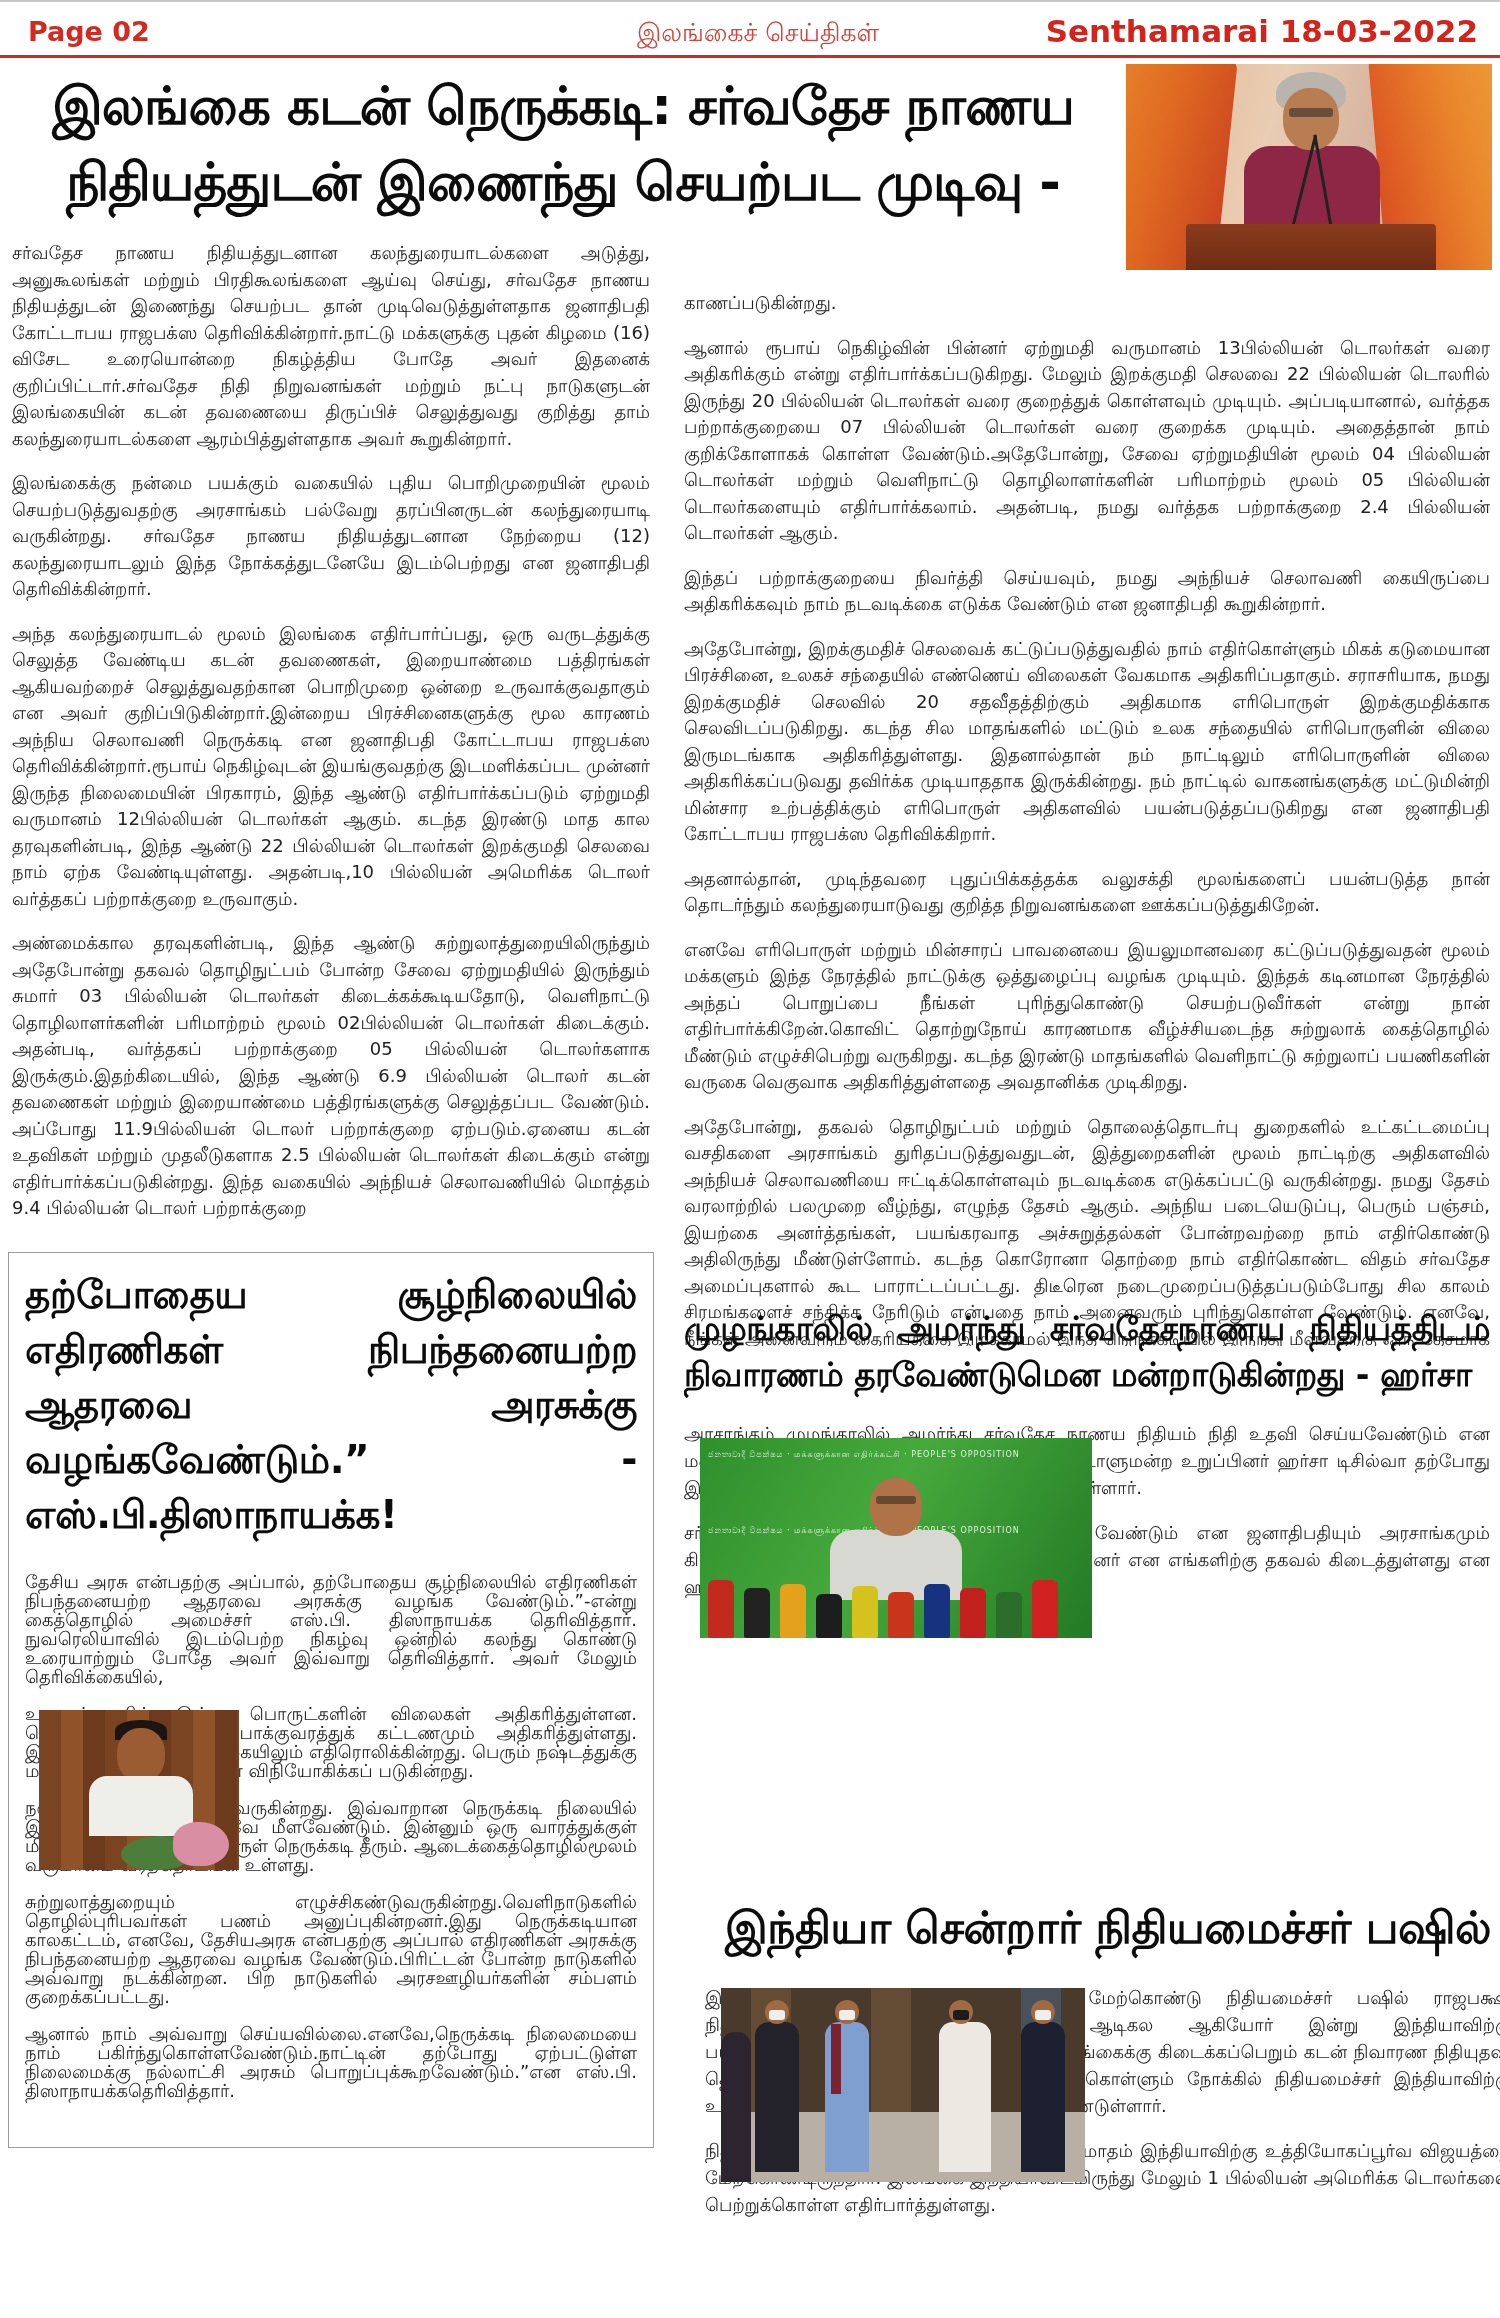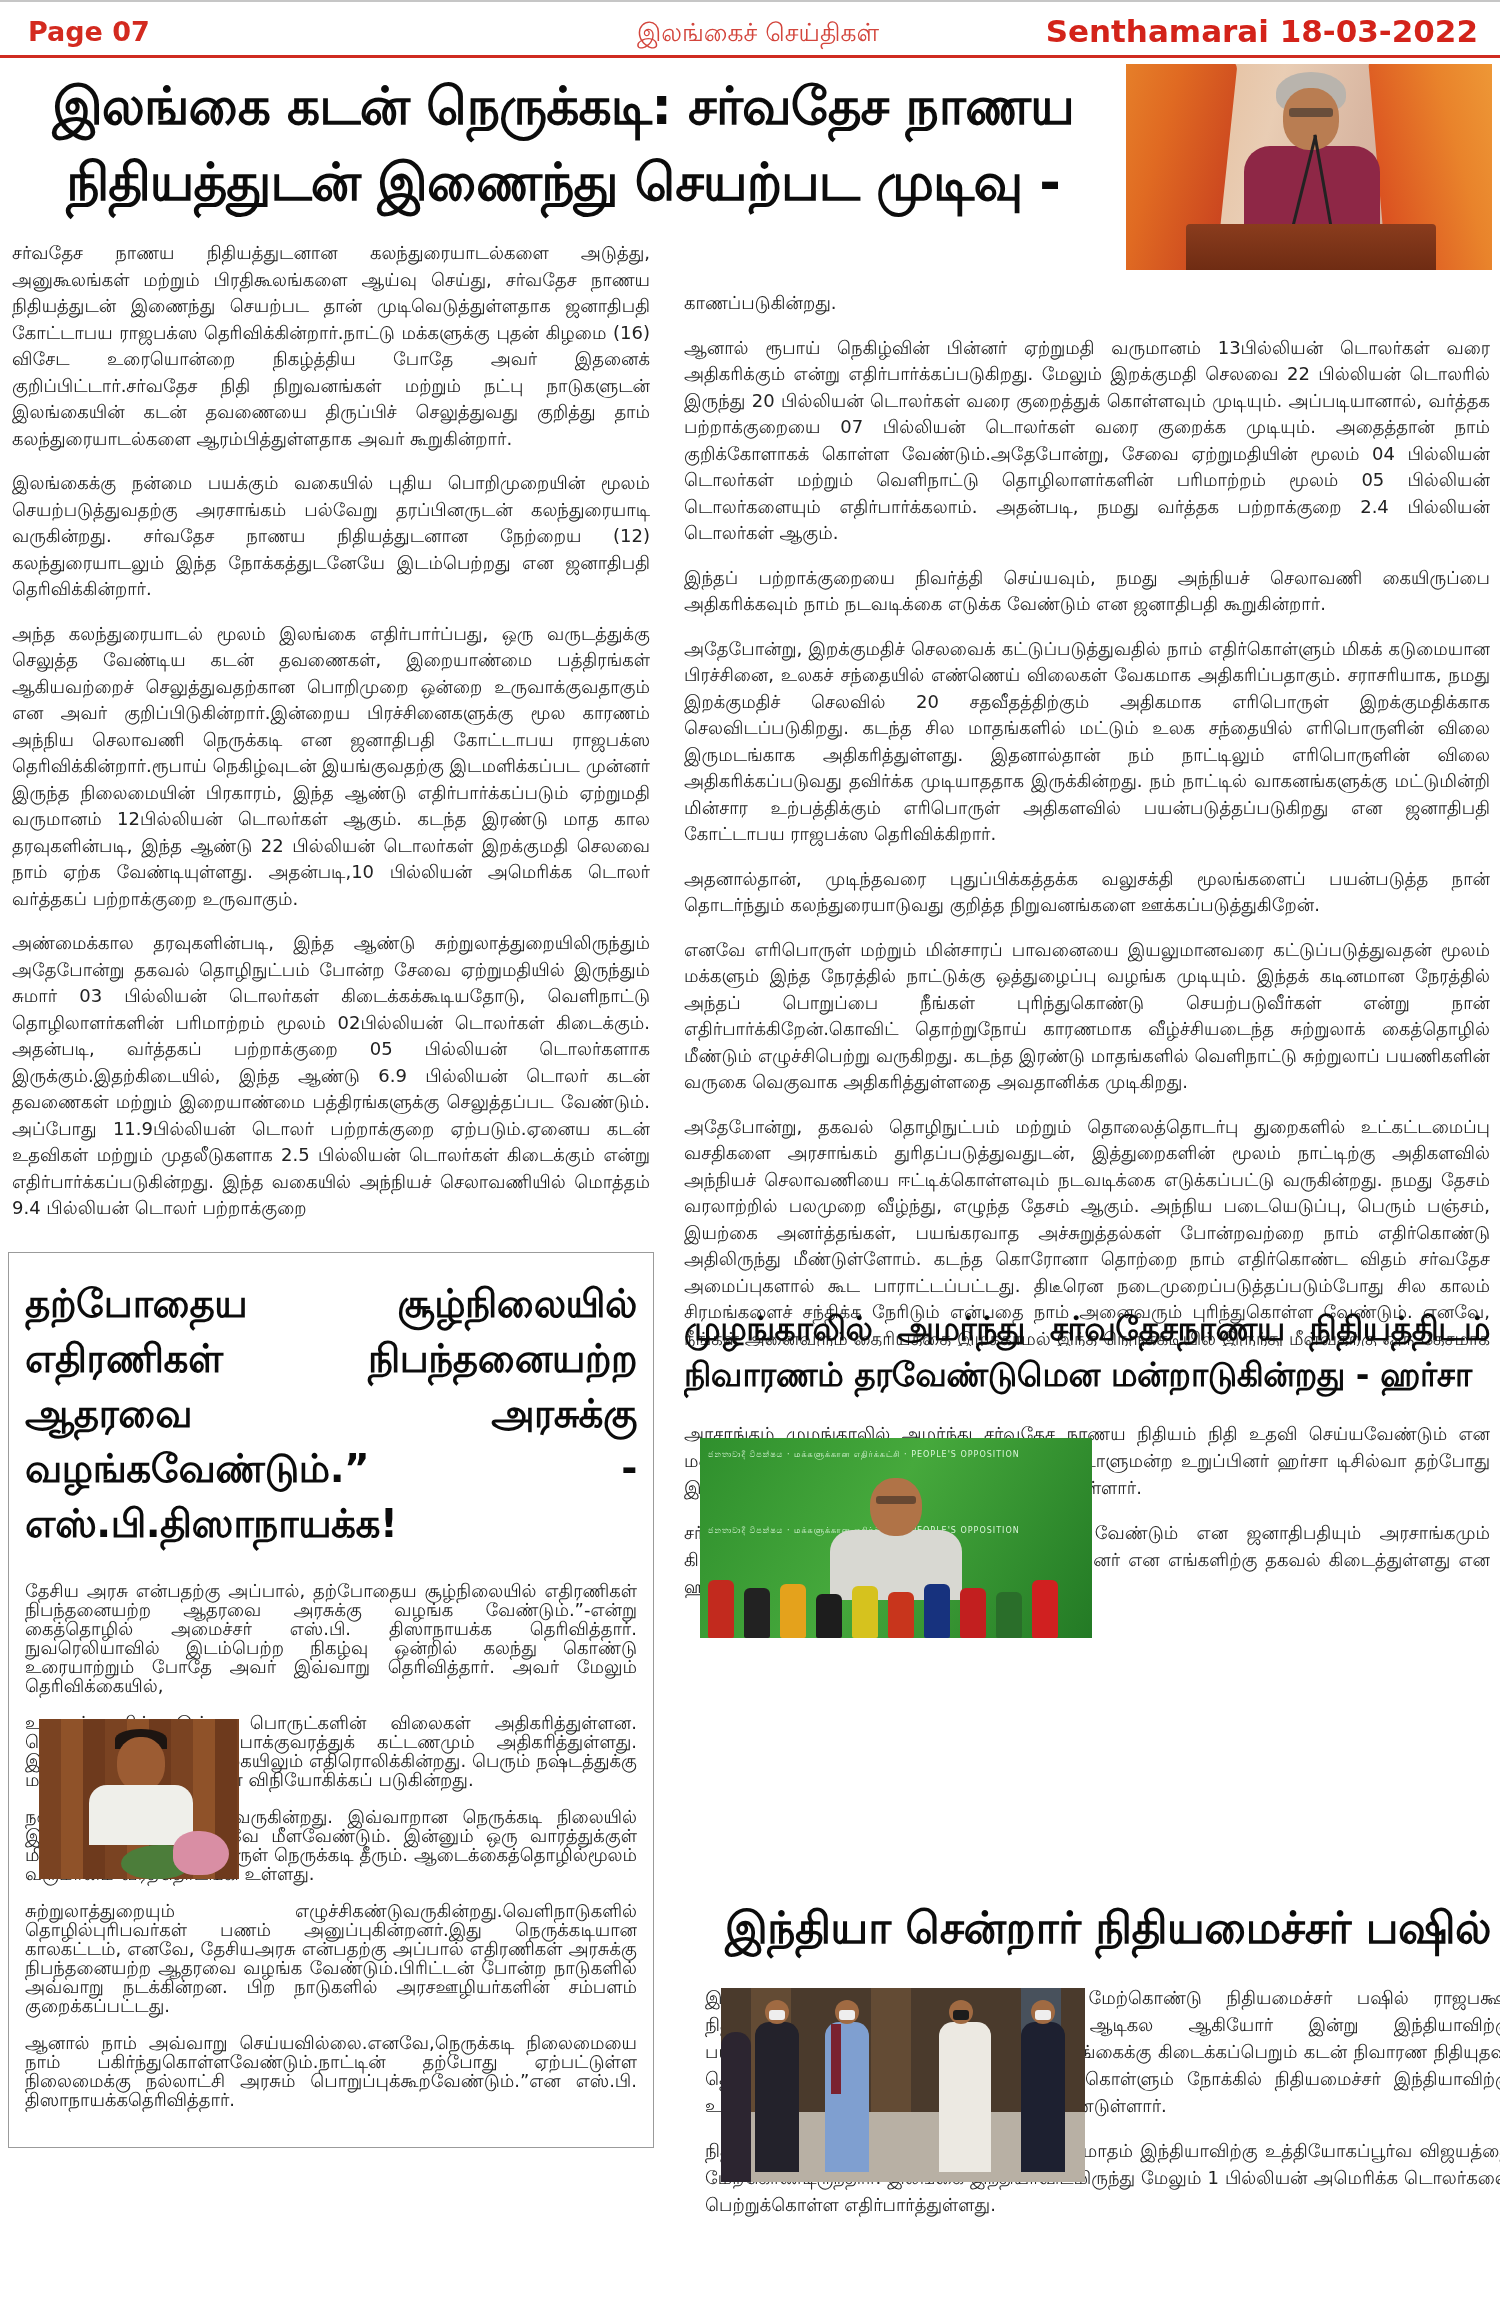--- a/index.html
+++ b/index.html
@@ -78,21 +78,21 @@
   .ph-basil .f1{left:34px;background:#23222b;}
   .ph-basil .f2{left:104px;background:#7f9fd0;}
   .ph-basil .f2 .scarf{position:absolute;left:6px;top:2px;width:10px;height:70px;background:#7a2230;}
   .ph-basil .f3{left:218px;background:#ece9e2;width:52px;}
   .ph-basil .f3 .mask{background:#1c1c1c;}
   .ph-basil .f4{left:300px;background:#1d2030;}
   .ph-basil .f5{left:0px;background:#2c2530;width:30px;top:44px;}
   
   .sb-box{
     position:absolute;left:8px;top:1250px;width:646px;height:896px;
-    border:1px solid #9b9b9b;box-sizing:border-box;padding:23px 16px 0 16px;
+    border:1px solid #9b9b9b;box-sizing:border-box;padding:14px 16px 0 16px;
     text-align:justify;
   }
   .sb-headline{font-size:39px;line-height:55px;font-weight:bold;color:#0c0c0c;text-align:justify;margin:0 0 30px 0;letter-spacing:-0.5px;}
   .sb-body{font-size:18px;line-height:19px;color:#222;}
   .sb-body p{margin:0 0 18px 0;}
   
   .harsha-sec{position:absolute;left:684px;top:1304px;width:806px;height:540px;overflow:hidden;text-align:justify;}
   .harsha-headline{font-size:33px;line-height:46px;font-weight:bold;color:#0c0c0c;text-align:justify;margin:0 0 22px 0;letter-spacing:-0.5px;}
   .harsha-body{font-size:18px;line-height:27px;color:#222;}
   .harsha-body p{margin:0 0 18px 0;}
@@ -101,21 +101,21 @@
   .basil-headline{font-size:44px;line-height:60px;font-weight:bold;color:#0c0c0c;text-align:center;margin:0 0 26px 0;letter-spacing:-0.5px;}
   .basil-body{font-size:18px;line-height:27px;color:#222;}
   .basil-body p{margin:0 0 18px 0;}
 </style>
 </head>
 <body>
 
 <div class="page">
 
   <div class="masthead">
-    <span class="mh-page">Page 07</span>
+    <span class="mh-page">Page 02</span>
     <span class="mh-section">இலங்கைச் செய்திகள்</span>
     <span class="mh-brand">Senthamarai  18-03-2022</span>
     <div class="rule"></div>
   </div>
 
   <div class="lead-headline">இலங்கை கடன் நெருக்கடி: சர்வதேச நாணய நிதியத்துடன் இணைந்து செயற்பட முடிவு - கோட்டாபய ராஜபக்ஸ!</div>
 
   <div class="ph ph-gota">
     <div class="flag-l"></div>
     <div class="flag-r"></div>

